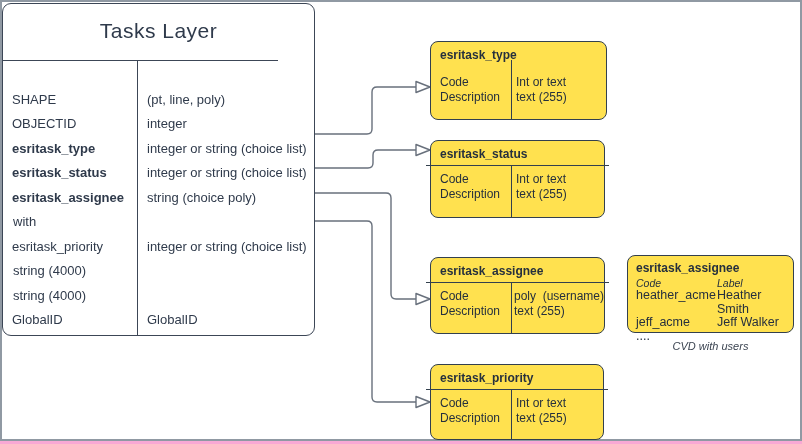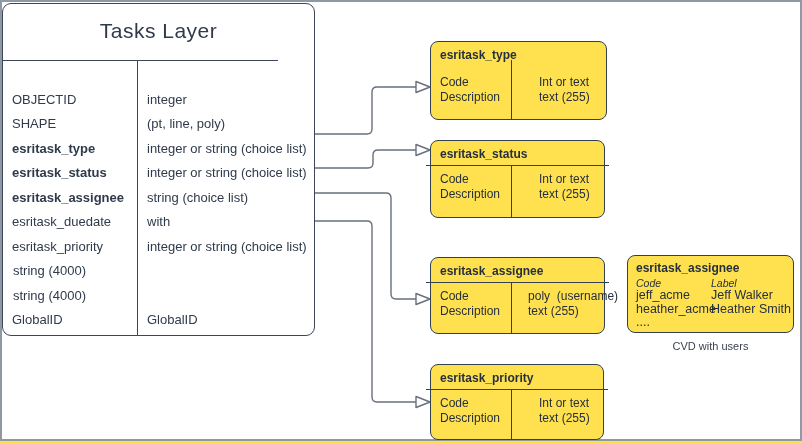--- a/index.html
+++ b/index.html
@@ -1,18 +1,18 @@
 <!DOCTYPE html>
 <html><head>
 <meta charset="utf-8">
 <style>
   html,body{margin:0;padding:0;}
   .screen{
     position:relative; width:802px; height:444px; overflow:hidden;
-    background:#fde047;
+    background:#f9a8d4;
     font-family:"Liberation Sans", sans-serif;
     color:#2f3a4b;
   }
   .frame-bg{
     position:absolute; left:0; top:0; right:0; bottom:3px;
     background:#ffffff; border:2px solid #9099a3; box-sizing:border-box;
     z-index:0;
   }
 
   
@@ -45,37 +45,37 @@
     border-radius:8px; box-sizing:border-box; color:#26303d; z-index:2;
   }
   .ybox-title{font-weight:bold; font-size:12px; padding:6px 0 0 9px; white-space:pre;}
   .hdiv{position:absolute; left:-5px; right:-5px; top:24px; border-top:1.5px solid #33404e;}
   .vdiv{position:absolute; left:80px; top:24px; bottom:0; border-left:1.4px solid #33404e;}
   .vdiv-tall{top:18px;}
   .ycols{position:absolute; left:0; right:0; top:31px; display:flex; font-size:12px; line-height:14.5px;}
   .ycols.lower{top:33px;}
   .colL{width:80px; padding-left:9px; box-sizing:border-box;}
   .colR{flex:1; padding-left:5px;}
-  .ws-pre{white-space:pre;margin-left:23px;}
+  .ws-pre{white-space:pre;}
 
   
   .cvd-box{
     position:absolute; left:627px; top:255px; width:167px; height:78px;
     background:#ffe14f; border:1.6px solid #33404e; border-radius:8px;
     box-sizing:border-box; color:#26303d; padding:5px 0 0 0; z-index:2;
   }
   .cvd-title{font-weight:bold; font-size:12px; padding-left:8px; line-height:15px;}
   .cvd-line{display:flex; font-size:12.5px; line-height:13.5px;}
   .cvd-line .c1{width:83px; padding-left:8px; box-sizing:border-box;}
-  .cvd-line .c2{flex:1;}
+  .cvd-line .c2{flex:1;margin-left:6px;}
   .cvd-headers{font-size:10.5px; font-style:italic; line-height:12px; margin-top:1px;}
   .cvd-dots{padding-left:8px; font-size:12.5px; line-height:13px;}
   .cvd-caption{
     position:absolute; left:627px; top:340px; width:167px; text-align:center;
-    font-size:11px; color:#3a4350; z-index:2;
+    font-size:11px; font-style:italic; color:#3a4350; z-index:2;
   }
 
   svg.connectors{position:absolute; left:0; top:0; z-index:1; pointer-events:none;}
 </style>
 </head>
 <body>
 
 <div class="screen">
   <div class="frame-bg"></div>
 
@@ -93,41 +93,40 @@
       <polygon points="416,396.5 430,402 416,407.5"></polygon>
     </g>
   </svg>
 
   <div class="tasks-table">
     <div class="table-title">Tasks Layer</div>
     <div class="title-divider"></div>
     <div class="col-divider"></div>
     <div class="trows">
       <div class="trow">
+        <div class="fname">SHAPE</div>
+        <div class="ftype">(pt, line, poly)</div>
+      </div>
+      <div class="trow">
         <div class="fname">OBJECTID</div>
         <div class="ftype">integer</div>
-      </div>
-      <div class="trow">
-        <div class="fname">SHAPE</div>
-        <div class="ftype">(pt, line, poly)</div>
       </div>
       <div class="trow bold">
         <div class="fname">esritask_type</div>
         <div class="ftype">integer or string (choice list)</div>
       </div>
       <div class="trow bold">
         <div class="fname">esritask_status</div>
         <div class="ftype">integer or string (choice list)</div>
       </div>
       <div class="trow bold">
         <div class="fname">esritask_assignee</div>
-        <div class="ftype">string (choice list)</div>
-      </div>
-      <div class="trow">
-        <div class="fname">esritask_duedate</div>
+        <div class="ftype">string (choice poly)</div>
+      </div>
+      <div class="trow">
         <div class="ftype">with</div>
       </div>
       <div class="trow">
         <div class="fname">esritask_priority</div>
         <div class="ftype">integer or string (choice list)</div>
       </div>
       <div class="trow">
         <div class="ftype">string (4000)</div>
       </div>
       <div class="trow">
@@ -203,23 +202,23 @@
     </div>
   </div>
 
   <div class="cvd-box">
     <div class="cvd-title">esritask_assignee</div>
     <div class="cvd-line cvd-headers">
       <div class="c1">Code</div>
       <div class="c2">Label</div>
     </div>
     <div class="cvd-line">
+      <div class="c1">heather_acme</div>
+      <div class="c2">Heather Smith</div>
+    </div>
+    <div class="cvd-line">
       <div class="c1">jeff_acme</div>
       <div class="c2">Jeff Walker</div>
     </div>
-    <div class="cvd-line">
-      <div class="c1">heather_acme</div>
-      <div class="c2">Heather Smith</div>
-    </div>
     <div class="cvd-dots">....</div>
   </div>
   <div class="cvd-caption">CVD with users</div>
 </div>
 
 </body></html>

